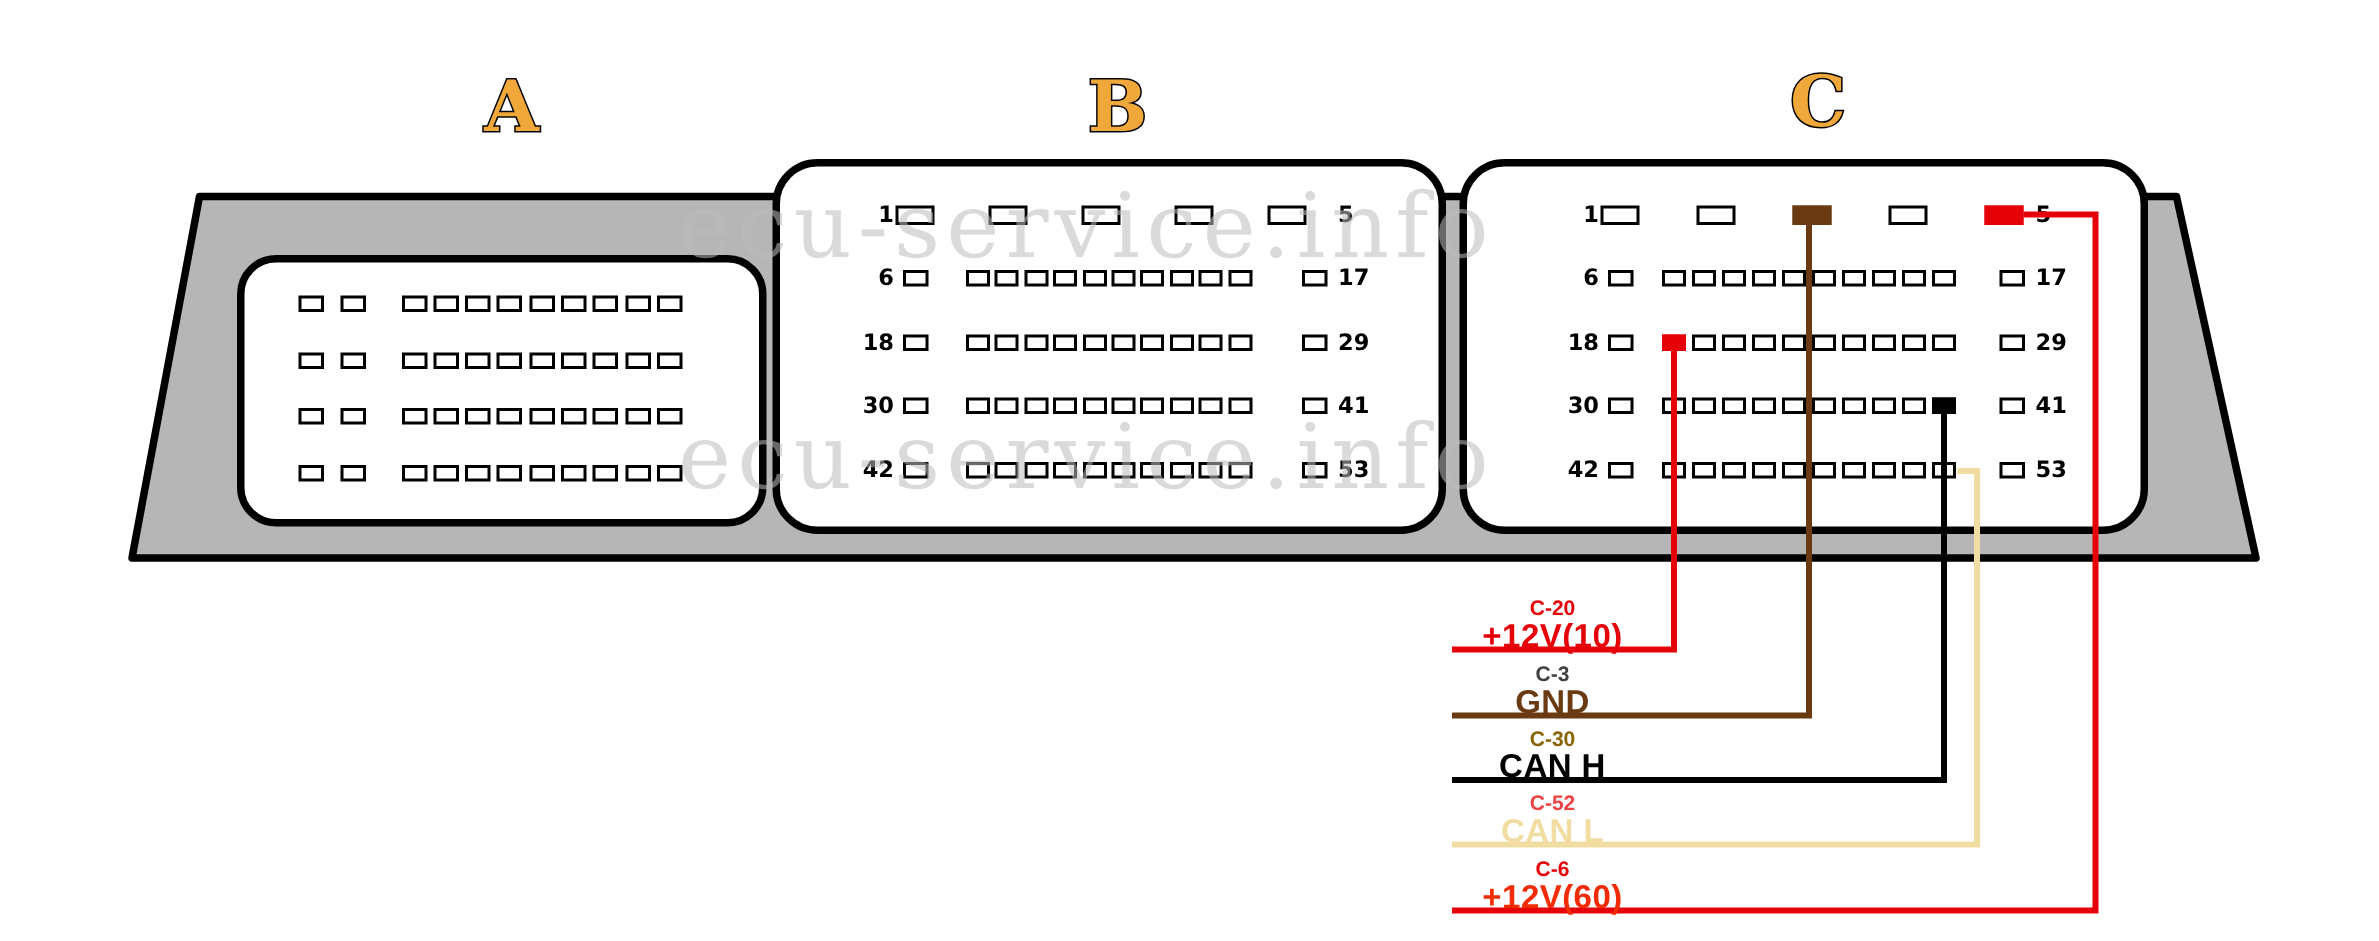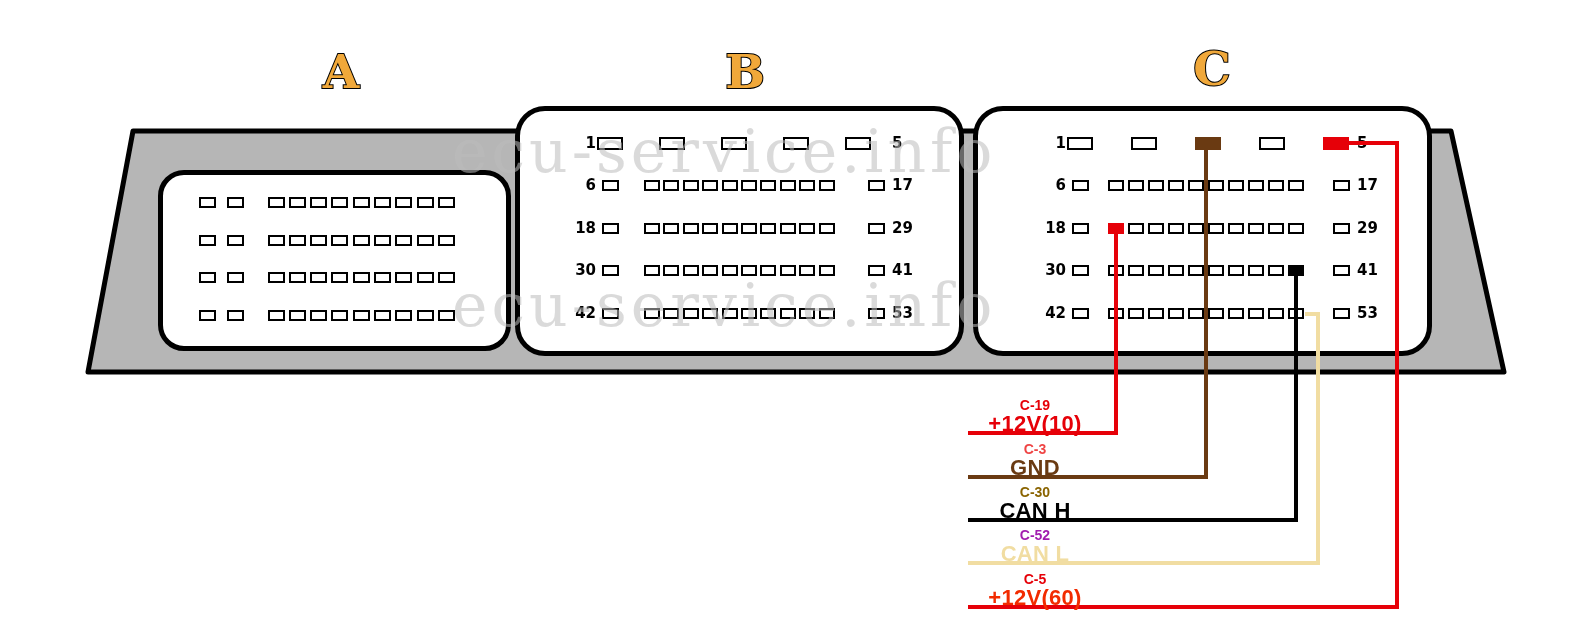--- a/index.html
+++ b/index.html
@@ -215,36 +215,36 @@
   <svg class="wires-svg" id="wires" width="1586" height="627" viewBox="0 0 1586 627">
       <polyline points="1116,233 1116,433 968,433" fill="none" stroke="#e60008" stroke-width="4"></polyline>
       <polyline points="1206,150 1206,477 968,477" fill="none" stroke="#6a3a12" stroke-width="4"></polyline>
       <polyline points="1296,276 1296,520 968,520" fill="none" stroke="#000000" stroke-width="4"></polyline>
       <polyline points="1305,314 1318,314 1318,563 968,563" fill="none" stroke="#f1dda2" stroke-width="4"></polyline>
       <polyline points="1349,143 1397,143 1397,607 968,607" fill="none" stroke="#e60008" stroke-width="4"></polyline>
     </svg>
 
   <div id="wireLabels">
       <div class="wire-label" style="top: 398px;">
-        <div class="wl-tag" style="color: rgb(230, 0, 8);">C-19</div>
+        <div class="wl-tag" style="color: rgb(230, 0, 8);">C-20</div>
         <div class="wl-big" style="color: rgb(230, 0, 8);">+12V(10)</div>
       </div>
       <div class="wire-label" style="top: 442px;">
-        <div class="wl-tag" style="color: #ef4444;">C-3</div>
+        <div class="wl-tag" style="color: #404040;">C-3</div>
         <div class="wl-big" style="color: rgb(106, 58, 18);">GND</div>
       </div>
       <div class="wire-label" style="top: 485px;">
         <div class="wl-tag" style="color: rgb(138, 100, 0);">C-30</div>
         <div class="wl-big" style="color: rgb(0, 0, 0);">CAN H</div>
       </div>
       <div class="wire-label" style="top: 528px;">
-        <div class="wl-tag" style="color: #a21caf;">C-52</div>
+        <div class="wl-tag" style="color: #ef4444;">C-52</div>
         <div class="wl-big" style="color: rgb(241, 221, 162);">CAN L</div>
       </div>
       <div class="wire-label" style="top: 572px;">
-        <div class="wl-tag" style="color: rgb(230, 0, 8);">C-5</div>
+        <div class="wl-tag" style="color: rgb(230, 0, 8);">C-6</div>
         <div class="wl-big" style="color: rgb(242, 43, 0);">+12V(60)</div>
       </div>
     </div>
 
   <div class="watermark" id="wm1">ecu-service.info</div>
   <div class="watermark" id="wm2">ecu-service.info</div>
 </div>
 
 </body></html>

